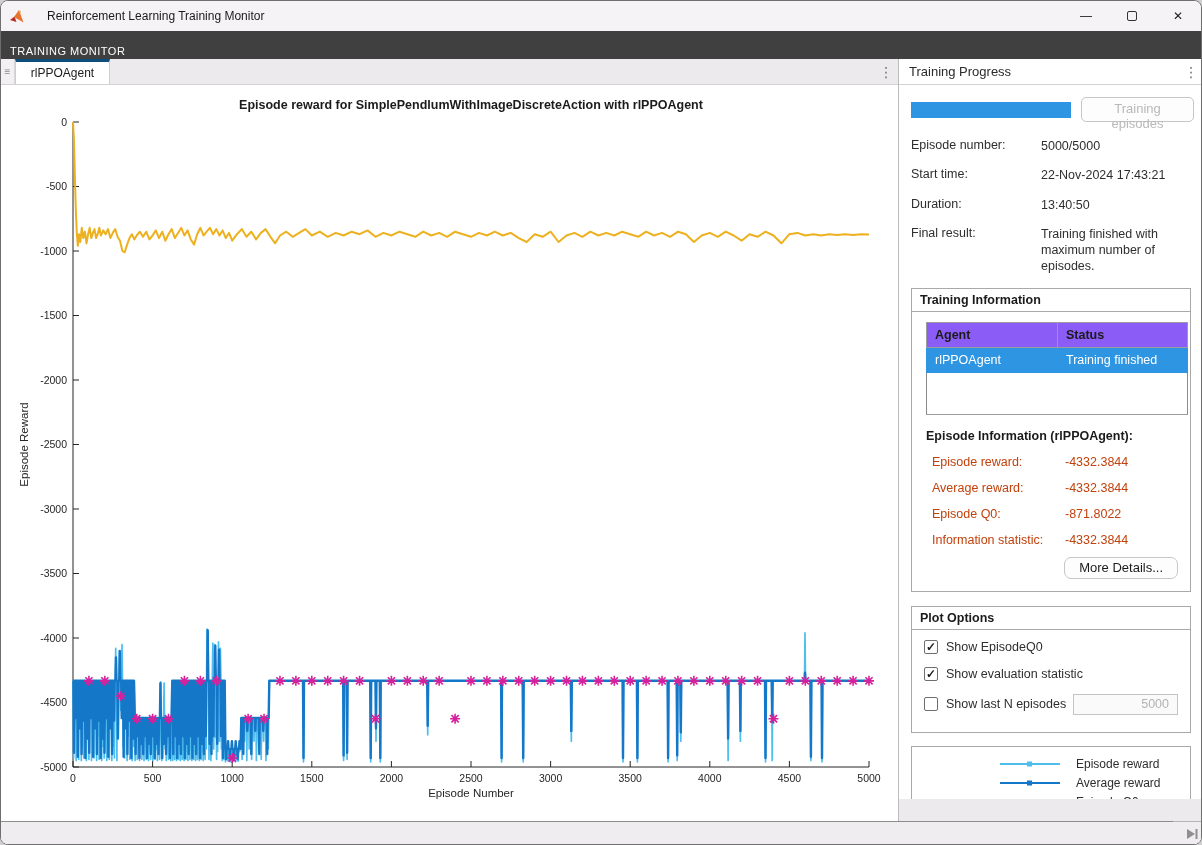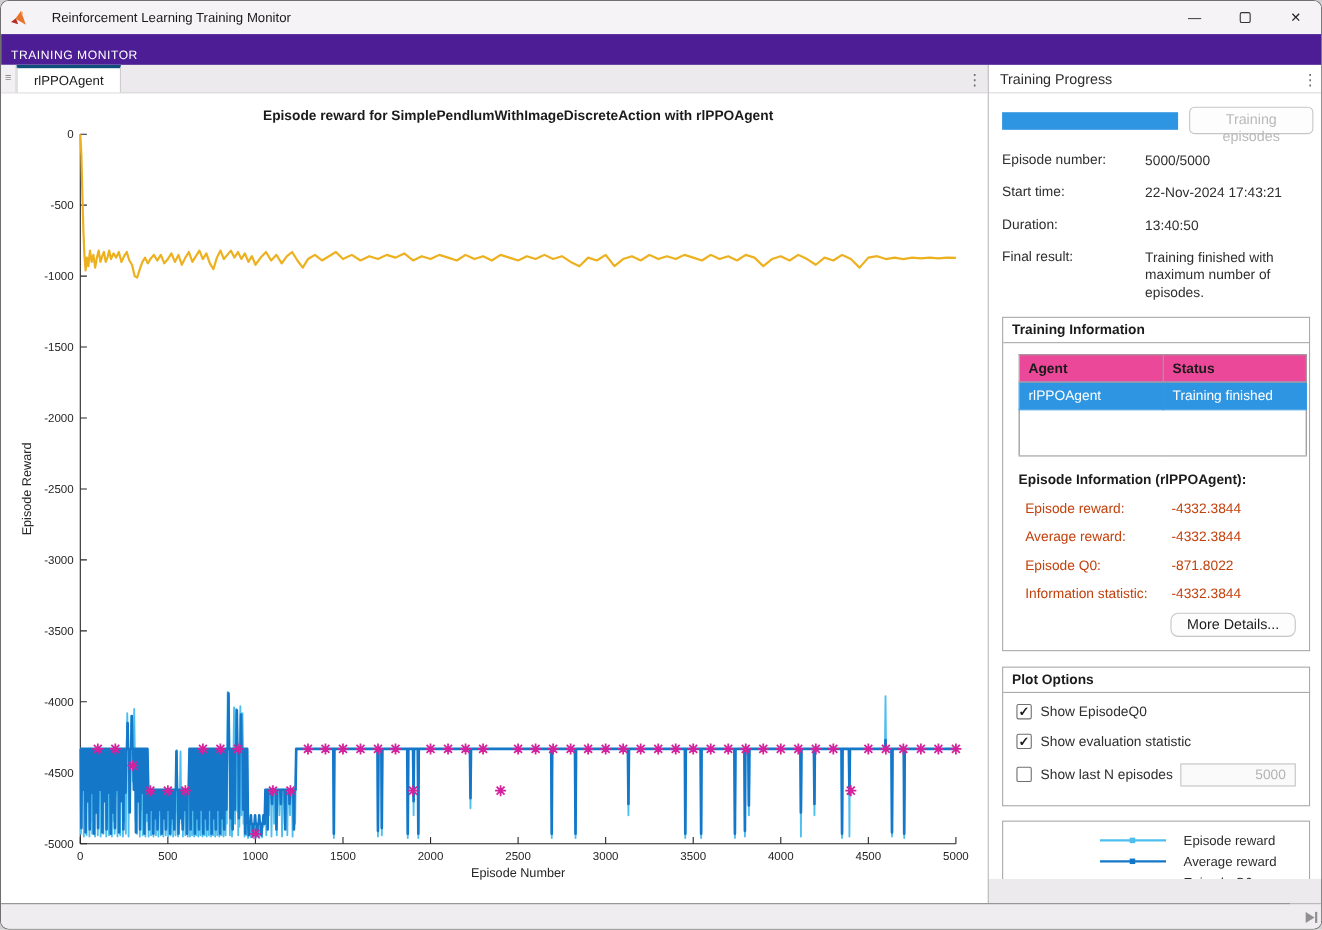--- a/index.html
+++ b/index.html
@@ -11,21 +11,21 @@
   .titlebar { position:absolute; left:0; top:0; width:100%; height:30px; background:#f6f3f6;
               display:flex; align-items:center; }
   .tb-left { display:flex; align-items:center; gap:20px; padding-left:9px; flex:1; }
   .tb-title { font-size:12px; color:#1b1b1b; }
   .win-controls { display:flex; height:100%; }
   .win-btn { width:46px; height:100%; display:flex; align-items:center; justify-content:center;
              font-size:12px; color:#222; cursor:default; }
   .maxi-box { width:10px; height:10px; border:1px solid #333; border-radius:2px; display:inline-block; }
 
   
-  .toolbar { position:absolute; left:0; top:30px; width:100%; height:40px; background:#4c1d95;
+  .toolbar { position:absolute; left:0; top:30px; width:100%; height:40px; background:#404040;
              color:#fff; font-size:11px; letter-spacing:.5px; display:flex; align-items:center; padding-left:9px; }
 
   
   .left-pane { position:absolute; left:0; top:58px; width:897px; height:762px; background:#eceaec; }
   .tabstrip { position:absolute; left:0; top:0; width:100%; height:26px; background:#eceaec;
               border-bottom:1px solid #d4d2d4; display:flex; align-items:stretch; }
   .hamburger { width:14px; background:#f2f0f2; border-right:1px solid #d8d6d8; color:#8a8a8a;
                font-size:10px; display:flex; align-items:center; justify-content:center; cursor:pointer; }
   .tab { width:95px; background:#fff; border-top:3px solid #0d4e7a; border-right:1px solid #cfcdcf;
          border-left:1px solid #cfcdcf; display:flex; align-items:center; justify-content:center;
@@ -56,21 +56,21 @@
   .field-label { width:130px; flex:none; }
   .field-value { width:150px; line-height:1.3; }
 
   
   .groupbox { border:1px solid #a9a9a9; background:#fff; margin-right:4px; }
   .gb-title { font-size:12.5px; font-weight:bold; color:#1b1b1b; padding:4px 8px; border-bottom:1px solid #a9a9a9; }
   .gb-content { padding:10px 12px 12px 12px; }
 
   .ti-table { width:262px; border:1px solid #8b8b8b; border-collapse:collapse; margin-left:2px; }
   .ti-table th, .ti-table td { border:1px solid #9c9c9c; font-size:12.5px; text-align:left; padding:4px 8px; height:25px; }
-  .ti-table th { font-weight:bold; color:#1b1b1b; background:#ec4899; }
+  .ti-table th { font-weight:bold; color:#1b1b1b; background:#8b5cf6; }
   .ti-table tr.selected td { background:#2e95e2; color:#fff; border-color:#2e95e2; }
   .ti-table tr.empty td { height:42px; border-left:none; border-right:none; }
 
   .ep-title { font-size:12.5px; font-weight:bold; color:#1b1b1b; margin-top:14px; margin-left:2px; }
   .ep-row { display:flex; font-size:12.5px; color:#c2410c; margin-top:12px; margin-left:8px; }
   .ep-label { width:133px; flex:none; }
   .more-row { text-align:right; margin-top:10px; }
   .more-btn { border-radius:7px; height:22px; padding:2px 14px; color:#1b1b1b; }
 
   .po-row { display:flex; align-items:center; margin-bottom:13px; font-size:12.5px; color:#2e2e2e; }

